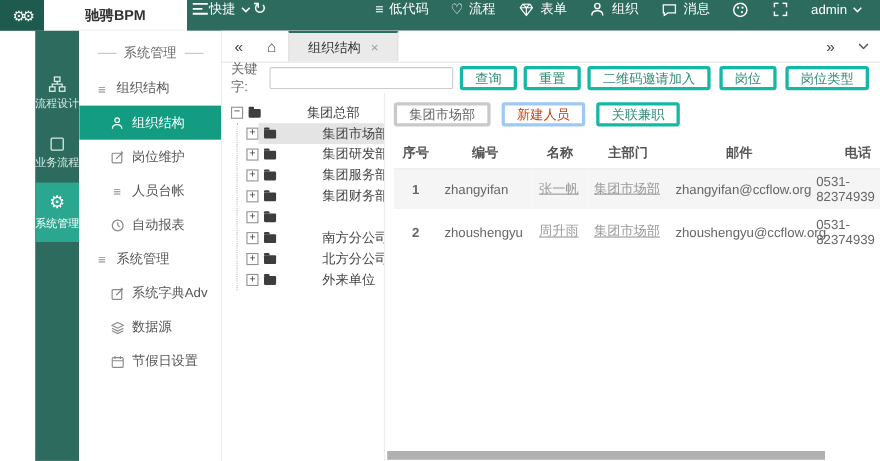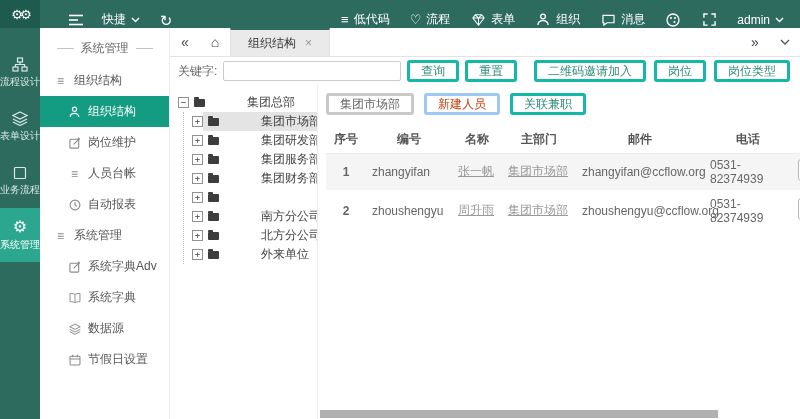--- a/index.html
+++ b/index.html
@@ -4,32 +4,32 @@
 <style>
   * { margin:0; padding:0; box-sizing:border-box; }
   html,body { width:800px; height:419px; overflow:hidden; }
   body { font-family:"Liberation Sans","DejaVu Sans",sans-serif; font-size:12px; background:#fff; }
   .app { width:800px; height:419px; display:flex; flex-direction:column; overflow:hidden; }
 
   
   .topbar { height:28px; display:flex; flex:0 0 28px; }
   .logo { width:40px; background:#1f5a4e; color:#fff; display:flex; align-items:center; justify-content:center; font-size:13px; letter-spacing:-3px; }
   .brand { width:130px; background:#fff; border-bottom:1px solid #efefef; display:flex; align-items:center; justify-content:center; font-size:13px; font-weight:bold; color:#333; }
-  .hdr { flex:1; background:#2d6b5f; color:#fff; display:flex; align-items:flex-end; padding:0 16px 0 28px; gap:18px; }
+  .hdr { flex:1; background:#2d6b5f; color:#fff; display:flex; align-items:flex-start; padding:0 16px 0 4px; }
   .hdr .ic { display:inline-flex; align-items:center; justify-content:center; width:16px; height:16px; }
   .hdr svg { display:block; }
   .hdr-item { display:flex; align-items:center; gap:5px; cursor:pointer; white-space:nowrap; }
   .hdr-right { margin-left:auto; display:flex; align-items:center; gap:20px; }
   .glyph { font-size:13px; line-height:1; }
 
   
   .bodyrow { flex:1; display:flex; min-height:0; }
 
   
-  .rail { width:40px; background:#2d6b5f; color:#d7eae4; padding-top:18px; display:flex; flex-direction:column; }
+  .rail { width:40px; background:#2d6b5f; color:#d7eae4; padding-top:30px; display:flex; flex-direction:column;margin-left:32px; }
   .rail-item { height:54px; display:flex; flex-direction:column; align-items:center; justify-content:center; gap:3px; font-size:10px; cursor:pointer; }
   .rail-item.active { background:#2ba78f; color:#fff; }
   .rail-item svg { display:block; }
 
   
   .sidebar { width:130px; background:#fff; border-right:1px solid #ececec; padding-top:6px; overflow:hidden; }
   .sb-title { display:flex; align-items:center; justify-content:center; gap:7px; color:#666; margin:6px 0 8px; }
   .sb-title .line { width:17px; height:1px; background:#c4c4c4; }
   .sb-sec-hd { display:flex; align-items:center; gap:7px; padding:7px 4px 7px 14px; color:#555; cursor:pointer; }
   .sb-item { display:flex; align-items:center; gap:7px; padding:7px 4px 7px 28px; color:#555; cursor:pointer; white-space:nowrap; }
@@ -84,20 +84,21 @@
 </style>
 </head>
 <body>
 
 <div class="app">
 
   <div class="topbar">
     <div class="logo">
       <span class="glyph">⚙⚙</span>
     </div>
+    <div class="brand">驰骋BPM</div>
     <div class="hdr">
       <span class="ic">
         <svg width="14" height="12" viewBox="0 0 14 12">
             <g stroke="#fff" stroke-width="1.6">
               <line x1="0" y1="1.5" x2="14" y2="1.5"></line>
               <line x1="0" y1="6" x2="9" y2="6"></line>
               <line x1="0" y1="10.5" x2="14" y2="10.5"></line>
             </g>
           </svg>
       </span>
@@ -174,30 +175,20 @@
             <g fill="none" stroke="currentColor" stroke-width="1.2">
               <rect x="5.5" y="1" width="5" height="4"></rect>
               <rect x="1" y="10" width="5" height="4"></rect>
               <rect x="10" y="10" width="5" height="4"></rect>
               <path d="M8 5v2.5 M3.5 10V7.5h9V10"></path>
             </g>
           </svg>
         <span>流程设计</span>
       </div>
       <div class="rail-item">
-        <svg width="16" height="15" viewBox="0 0 16 15">
-            <g fill="none" stroke="currentColor" stroke-width="1.2">
-              <path d="M8 1l7 3.5L8 8 1 4.5z"></path>
-              <path d="M1 8l7 3.5L15 8"></path>
-              <path d="M1 11l7 3.5 7-3.5"></path>
-            </g>
-          </svg>
-        <span>表单设计</span>
-      </div>
-      <div class="rail-item">
         <svg width="14" height="14" viewBox="0 0 14 14">
             <rect x="1.5" y="1.5" width="11" height="11" rx="1" fill="none" stroke="currentColor" stroke-width="1.2"></rect>
           </svg>
         <span>业务流程</span>
       </div>
       <div class="rail-item active">
         <span class="glyph" style="font-size:16px;">⚙</span>
         <span>系统管理</span>
       </div>
     </div>
@@ -250,28 +241,20 @@
         <span>系统管理</span>
       </div>
       <div class="sb-item">
         <span class="sic">
           <svg width="12" height="12" viewBox="0 0 13 13">
               <rect x="1" y="2.5" width="9.5" height="9.5" rx="1" fill="none" stroke="currentColor" stroke-width="1.2"></rect>
               <path d="M5 8l6.5-6.5 M9.8 0.8l1.9 1.9" fill="none" stroke="currentColor" stroke-width="1.2"></path>
             </svg>
         </span>
         <span>系统字典Adv</span>
-      </div>
-      <div class="sb-item">
-        <span class="sic">
-          <svg width="12" height="12" viewBox="0 0 14 13">
-              <path d="M7 2.5C6 1.6 4.3 1.2 1.2 1.2v9.6c3.1 0 4.8.4 5.8 1.3 1-.9 2.7-1.3 5.8-1.3V1.2C9.7 1.2 8 1.6 7 2.5z M7 2.5v9.6" fill="none" stroke="currentColor" stroke-width="1.1"></path>
-            </svg>
-        </span>
-        <span>系统字典</span>
       </div>
       <div class="sb-item">
         <span class="sic">
           <svg width="12" height="12" viewBox="0 0 16 15">
               <g fill="none" stroke="currentColor" stroke-width="1.3">
                 <path d="M8 1l7 3.5L8 8 1 4.5z"></path>
                 <path d="M1 8l7 3.5L15 8"></path>
                 <path d="M1 11l7 3.5 7-3.5"></path>
               </g>
             </svg>

